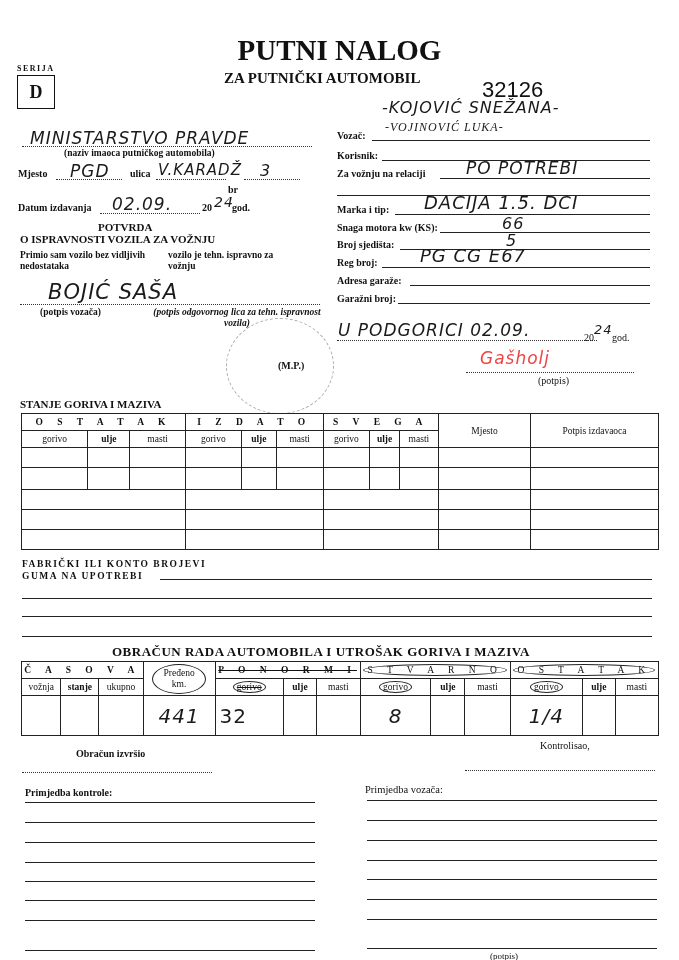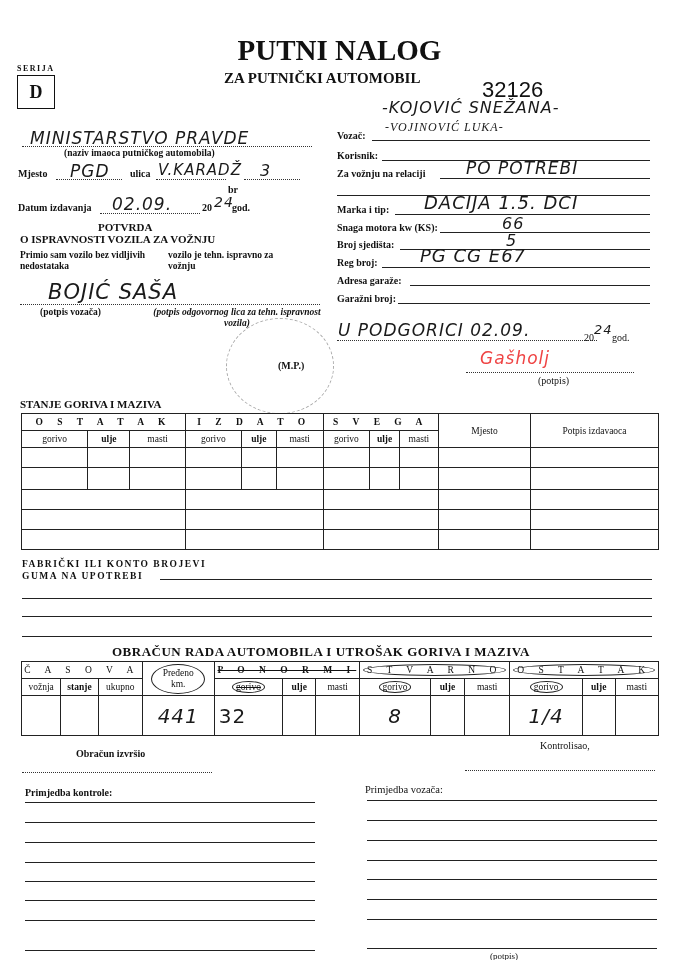--- a/index.html
+++ b/index.html
@@ -193,21 +193,21 @@
 <div class="abs bold" style="left:22px;top:571px;font-size:9.5px;letter-spacing:1.5px;">GUMA NA UPOTREBI</div>
 <div class="line" style="left:160px;top:579px;width:492px;"></div>
 <div class="line" style="left:22px;top:598px;width:630px;"></div>
 <div class="line" style="left:22px;top:616px;width:630px;"></div>
 <div class="line" style="left:22px;top:636px;width:630px;"></div>
 
 <div class="abs bold" style="left:112px;top:644px;font-size:13px;letter-spacing:0.5px;">OBRAČUN RADA AUTOMOBILA I UTROŠAK GORIVA I MAZIVA</div>
 <table class="grid" style="left:21px;top:661px;width:638px;">
   <tbody>
       <tr>
-    <td colspan="3" class="spaced" style="font-weight:normal;text-align:center;">Č A S O V A</td>
+    <td colspan="3" class="spaced" style="font-weight:bold;text-align:center;">Č A S O V A</td>
     <td rowspan="2" style="width:72px;line-height:11px;"><span class="circle" style="display:inline-block;width:54px;padding:3px;">Pređeno km.</span></td>
     <td colspan="3" class="spaced strike">P O N O R M I</td>
     <td colspan="3" class="spaced" style="font-weight:normal;"><span class="circle">S T V A R N O</span></td>
     <td colspan="3" class="spaced" style="font-weight:normal;"><span class="circle">O S T A T A K</span></td>
   </tr>
   <tr>
     <td>vožnja</td>
     <td class="bold">stanje</td>
     <td>ukupno</td>
     <td><span class="circle strike">gorivo</span></td>

